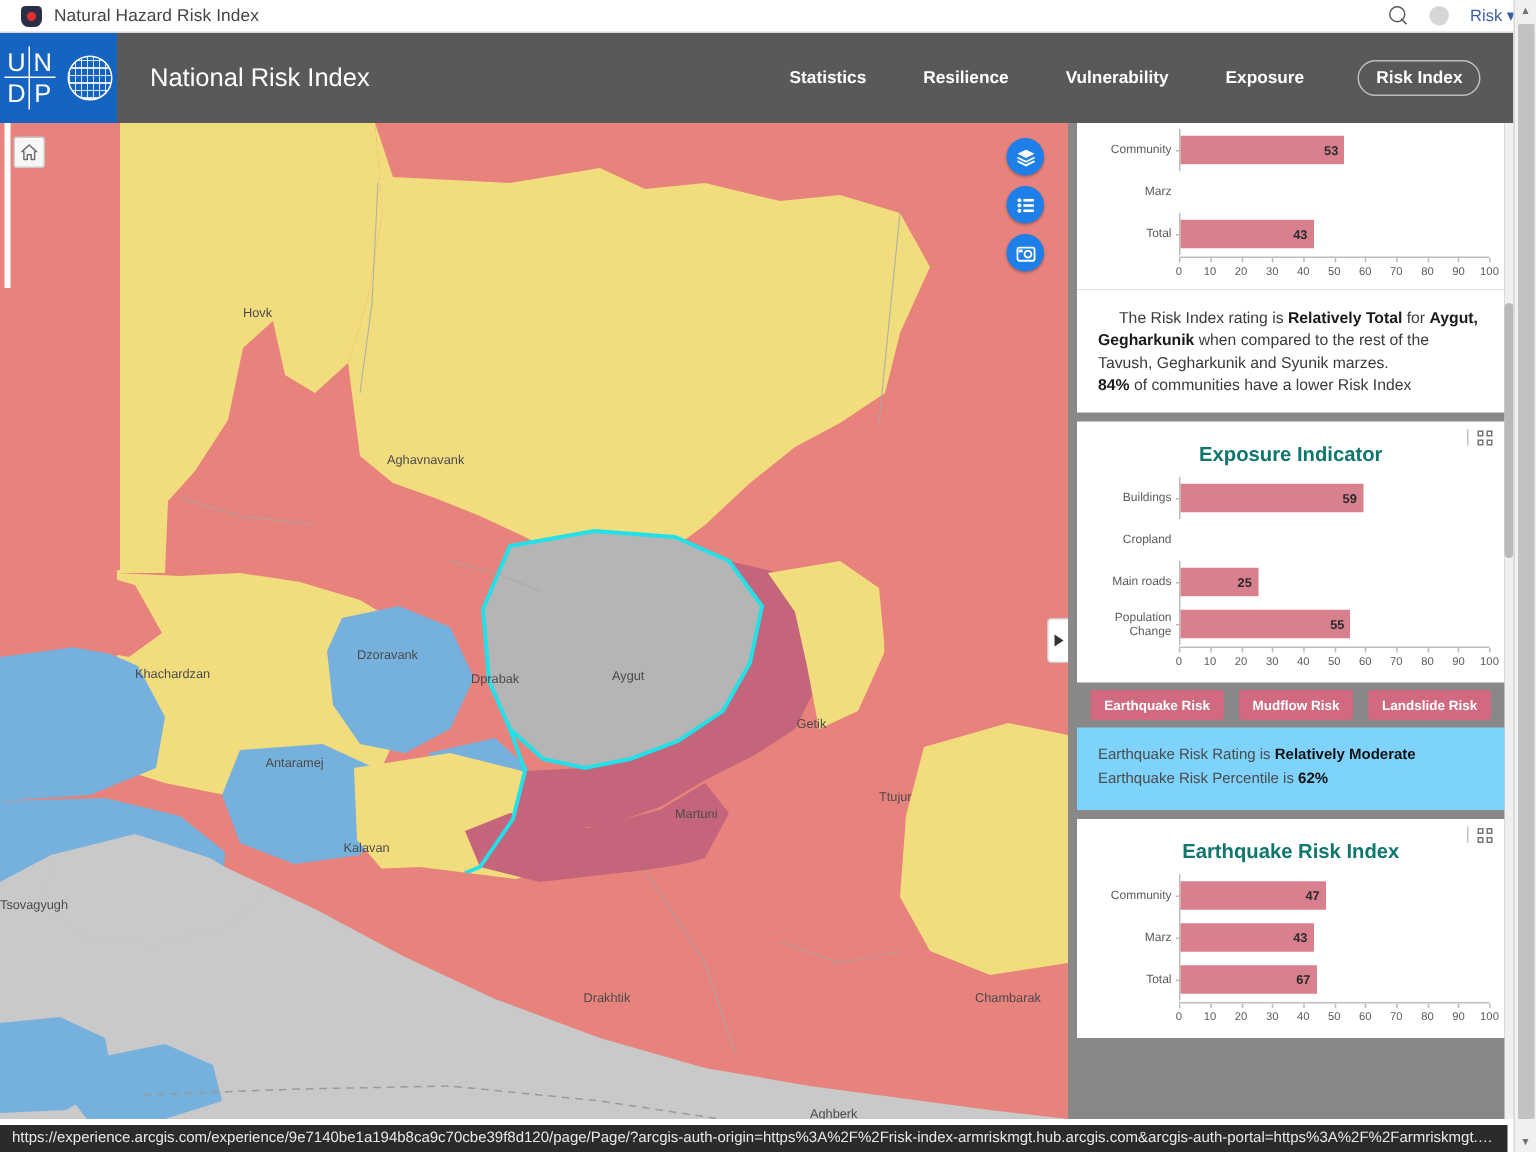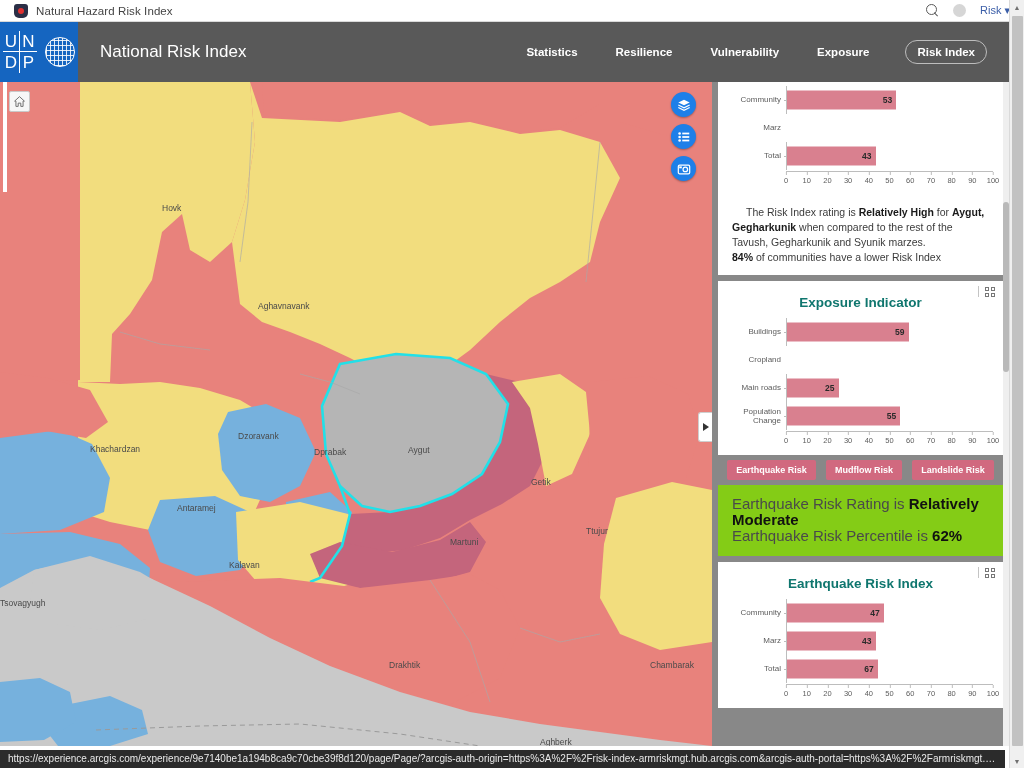--- a/index.html
+++ b/index.html
@@ -287,23 +287,23 @@
     height: 30px; display: flex; align-items: center;
     justify-content: space-around; padding: 0 10px;
   }
   .risk-btn {
     background: #d1697f; color: #ffffff;
     font-size: 9px; font-weight: bold;
     padding: 5px 9px; border-radius: 2px;
     cursor: pointer; white-space: nowrap;
   }
   #risk-summary {
-    background: #84cc16; margin: 0 6px;
+    background: #7dd3fc; margin: 0 6px;
     padding: 11px 14px 12px 14px;
-    font-size: 15px; color: #4a4a4a; line-height: 16px;
+    font-size: 10px; color: #4a4a4a; line-height: 16px;
   }
   #risk-summary b { color: #111; }
 
   
   #panel-scroll {
     position: absolute; top: 0; right: 0;
     width: 6px; height: 664px; z-index: 18;
   }
   #panel-scroll .track { width: 6px; height: 100%; background: #efefef; }
   #panel-scroll .thumb {
@@ -538,21 +538,21 @@
             <div class="axis-tick" style="left: 80%;">80</div>
             <div class="axis-tick" style="left: 90%;">90</div>
             <div class="axis-tick" style="left: 100%;">100</div>
           </div>
       </div>
     </div>
   </div>
 
   <div id="narrative">
     <div class="indent">
-      <span>The Risk Index rating is </span><b>Relatively High</b><span> for </span><b>Aygut, Gegharkunik</b><span> when compared to the rest of the Tavush, Gegharkunik  and Syunik marzes.</span>
+      <span>The Risk Index rating is </span><b>Relatively Total</b><span> for </span><b>Aygut, Gegharkunik</b><span> when compared to the rest of the Tavush, Gegharkunik  and Syunik marzes.</span>
     </div>
     <div>
       <b>84%</b><span> of communities have a lower Risk Index</span>
     </div>
   </div>
 
   <div class="card" style="margin-top:6px; padding-bottom:6px;">
     <div class="card-tools">
       <div class="divider"></div>
       <div class="grid-icon">

